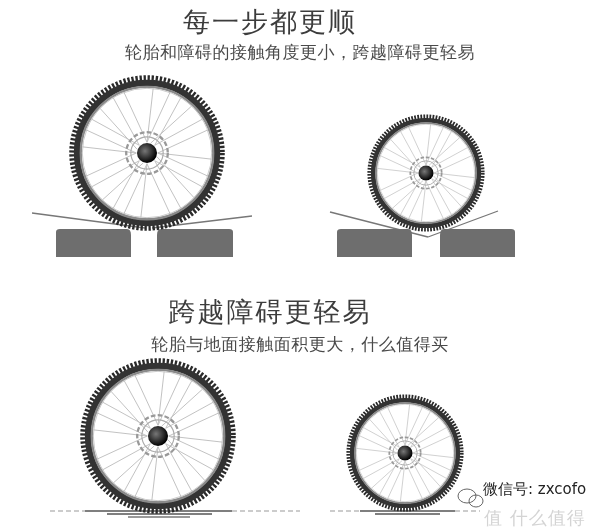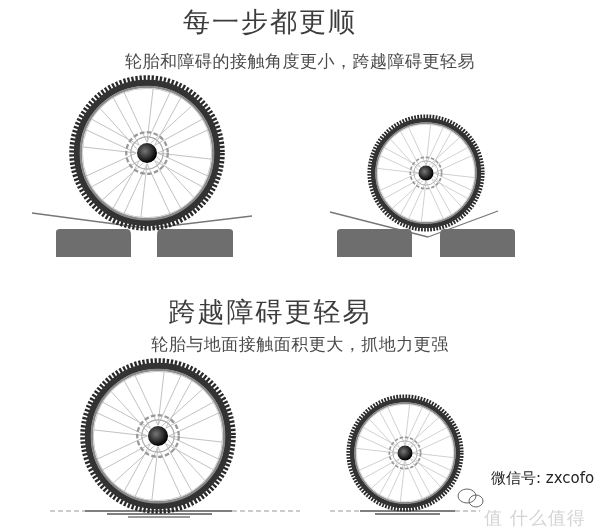--- a/index.html
+++ b/index.html
@@ -7,24 +7,24 @@
   .title { position:absolute; left:0; width:540px; text-align:center; color:#3c3c3c; font-size:27px; letter-spacing:2px; }
   .subtitle { position:absolute; left:0; width:600px; text-align:center; color:#4a4a4a; font-size:17px; letter-spacing:0.5px; }
   svg.scene { position:absolute; left:0; top:0; }
   .wm { position:absolute; font-size:15px; color:#222; }
   .wm2 { position:absolute; font-size:18px; color:rgba(160,160,160,0.45); letter-spacing:1px; }
 </style>
 </head>
 <body>
 
 <div class="title" style="top:4px;">每一步都更顺</div>
-<div class="subtitle" style="top:50px;">轮胎和障碍的接触角度更小，跨越障碍更轻易</div>
+<div class="subtitle" style="top:41px;">轮胎和障碍的接触角度更小，跨越障碍更轻易</div>
 
 <div class="title" style="top:294px;">跨越障碍更轻易</div>
-<div class="subtitle" style="top:333px;">轮胎与地面接触面积更大，抓地力更强</div>
+<div class="subtitle" style="top:333px;">轮胎与地面接触面积更大，什么值得买</div>
 
 <svg class="scene" width="600" height="531" viewBox="0 0 600 531">
   <defs>
     <radialGradient id="hub" cx="40%" cy="40%" r="60%">
       <stop offset="0" stop-color="#777"></stop>
       <stop offset="1" stop-color="#000"></stop>
     </radialGradient>
     <g id="wheel">
 
       <circle r="96" fill="none" stroke="#2a2a2a" stroke-width="10" stroke-dasharray="3 2.2"></circle>
@@ -97,14 +97,14 @@
     <line x1="375" y1="514" x2="440" y2="514" stroke="#555" stroke-width="1.5"></line>
     <use href="#wheel" transform="translate(405,453) scale(0.58)"></use>
   </g>
 
   <g fill="none" stroke="#666" stroke-width="1">
     <ellipse cx="467" cy="496" rx="9" ry="7"></ellipse>
     <ellipse cx="476" cy="501" rx="7" ry="6"></ellipse>
   </g>
 </svg>
 
-<div class="wm" style="left:483px; top:469px;margin-left:8px;">微信号: zxcofo</div>
+<div class="wm" style="left:483px; top:480px;">微信号: zxcofo</div>
 <div class="wm2" style="left:484px; top:506px;">值 什么值得买</div>
 
 </body></html>

